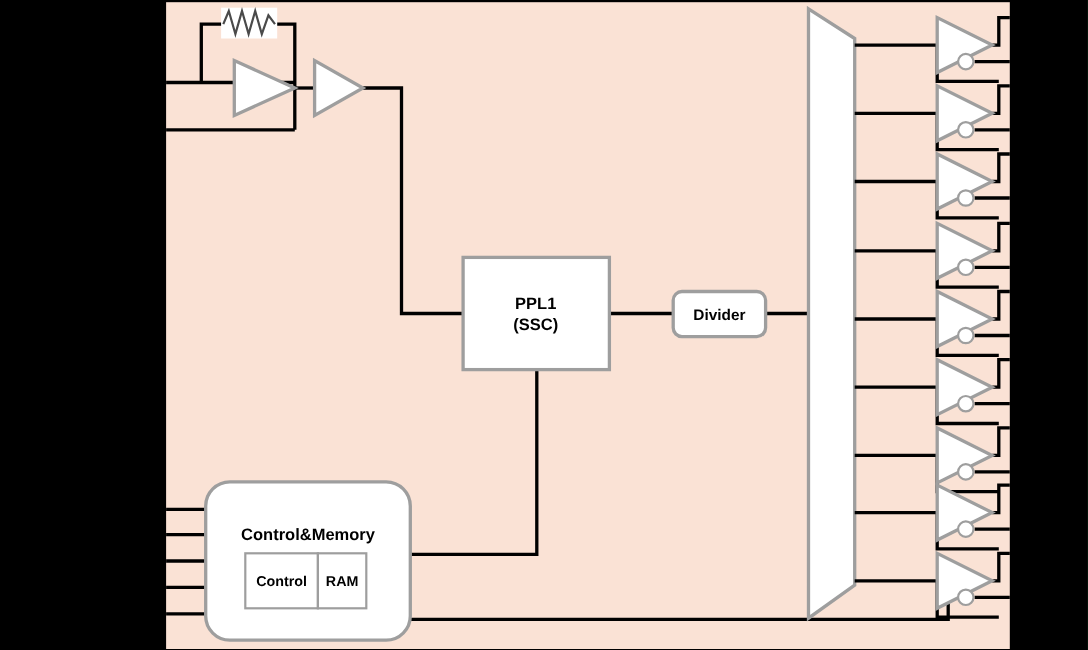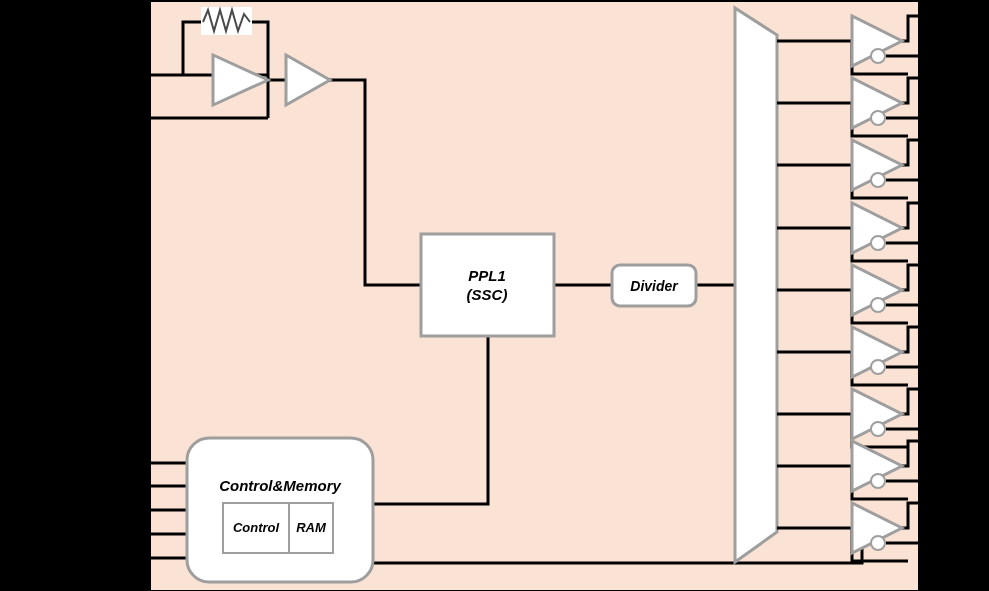--- a/index.html
+++ b/index.html
@@ -3,21 +3,21 @@
 <meta charset="utf-8">
 <title>Clock Generator Block Diagram</title>
 <style>
   html,body{margin:0;padding:0;background:#000;}
   body{
     width:989px;height:591px;
     font-family:"Liberation Sans", sans-serif;
     overflow:hidden;
     position:relative;
   }
-  #root{position:absolute;left:0;top:0;width:989px;height:591px;background:#22c55e;font-style:italic;}
+  #root{position:absolute;left:0;top:0;width:989px;height:591px;background:#22c55e;}
   #diagram{position:absolute;left:0;top:0;width:989px;height:591px;}
   .lbl{
     font-family:"Liberation Sans", sans-serif;
     font-weight:bold;
     fill:#000;
     text-anchor:middle;
     dominant-baseline:middle;
   }
 </style>
 </head>

